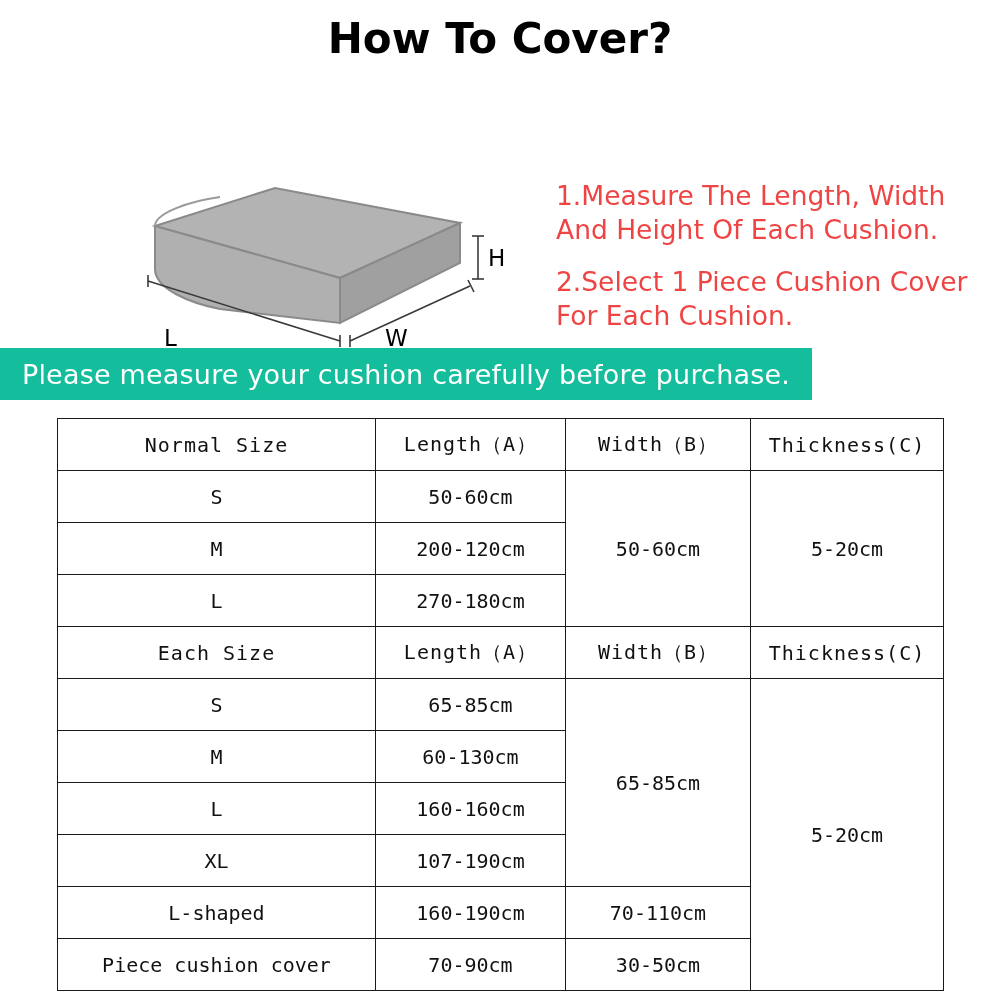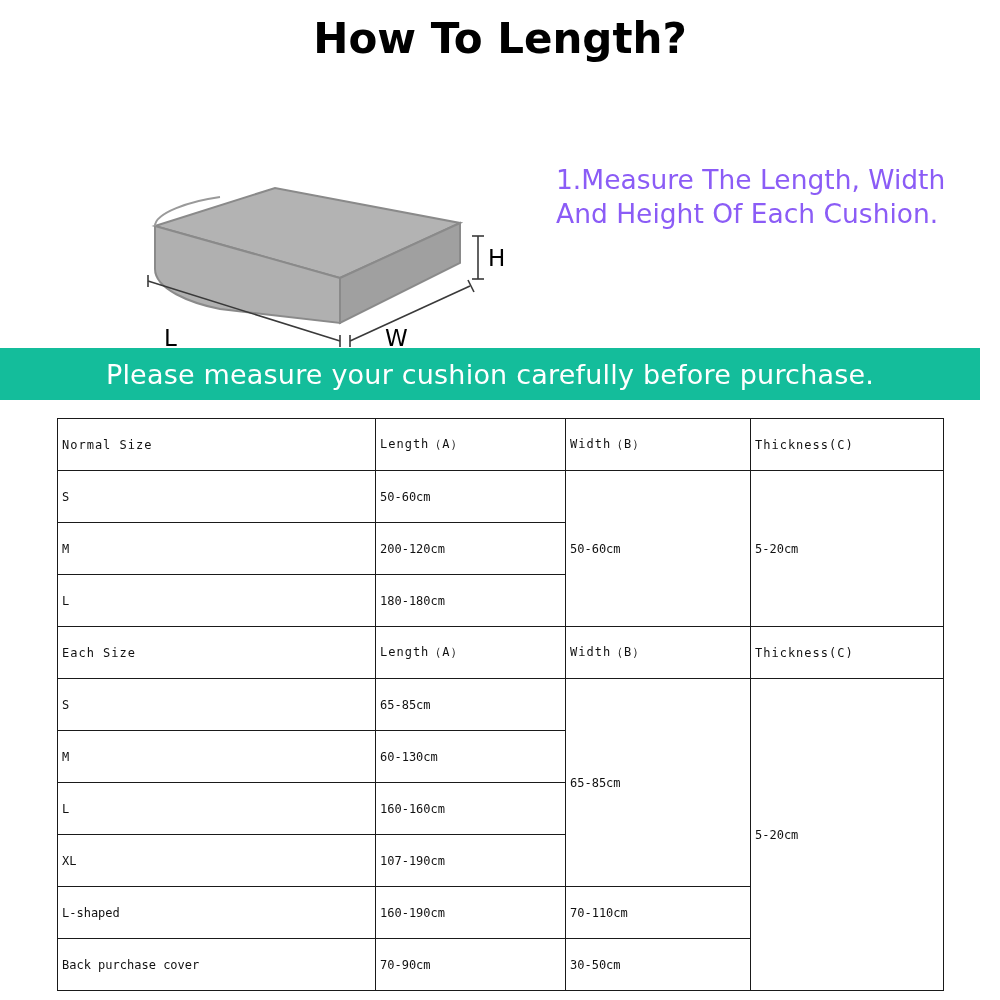--- a/index.html
+++ b/index.html
@@ -35,33 +35,33 @@
     height: 220px;
   }
 
   .instructions {
     position: absolute;
     left: 556px;
     top: 100px;
     width: 440px;
   }
   .instructions p {
-    margin: 0 0 18px 0;
+    margin: 16px 0 18px 0;
     font-size: 26.5px;
     line-height: 1.28;
-    color: #8b5cf6;
+    color: #ef4444;
     font-family: "DejaVu Sans", sans-serif;
     font-weight: 400;
   }
 
   .banner {
     position: absolute;
     left: 0;
     top: 334px;
-    width: 980px;
+    width: 812px;
     height: 52px;
     background: #14bd9b;
     display: flex;
     align-items: center;
     justify-content: center;
   }
   .banner span {
     color: #ffffff;
     font-size: 27px;
     font-family: "DejaVu Sans", sans-serif;
@@ -74,24 +74,24 @@
     top: 404px;
     width: 886px;
   }
   table.size-table {
     border-collapse: collapse;
     width: 886px;
     table-layout: fixed;
   }
   table.size-table td {
     border: 1px solid #1a1a1a;
-    text-align: left;
+    text-align: center;
     vertical-align: middle;
     font-family: "DejaVu Sans Mono", monospace;
-    font-size: 12px;
+    font-size: 20px;
     color: #111;
     height: 52px;
     padding: 12px 4px;
   }
   td.hdr {
     color: #ff0000;
     font-size: 20.5px;
     height: 66px;
     letter-spacing: 1px;
   }
@@ -104,21 +104,21 @@
     font-family: "DejaVu Sans", sans-serif;
     font-size: 23px;
     fill: #000;
   }
 </style>
 </head>
 <body>
 
 <div class="page">
 
-  <div class="title">How To Length?</div>
+  <div class="title">How To Cover?</div>
 
   <div class="top-area">
 
     <div class="cushion-figure">
       <svg width="470" height="220" viewBox="0 0 470 220">
 
         <path d="M95,75 L215,37 L400,72 L280,127 Z" fill="#b3b3b3" stroke="#8a8a8a" stroke-width="2"></path>
 
         <path d="M95,75 L95,118 C95,138 130,152 160,158 L280,172 L280,127 Z" fill="#b0b0b0" stroke="#8a8a8a" stroke-width="2"></path>
 
@@ -138,20 +138,21 @@
 
         <line x1="418" y1="85" x2="418" y2="128" stroke="#3a3a3a" stroke-width="1.6"></line>
         <line x1="412" y1="85" x2="424" y2="85" stroke="#3a3a3a" stroke-width="1.6"></line>
         <line x1="412" y1="128" x2="424" y2="128" stroke="#3a3a3a" stroke-width="1.6"></line>
         <text class="fig-label" x="428" y="115">H</text>
       </svg>
     </div>
 
     <div class="instructions">
       <p>1.Measure The Length, Width And Height Of Each Cushion.</p>
+      <p>2.Select 1 Piece Cushion Cover For Each Cushion.</p>
     </div>
   </div>
 
   <div class="banner">
     <span>Please measure your cushion carefully before purchase.</span>
   </div>
 
   <div class="table-wrap">
     <table class="size-table">
       <colgroup>
@@ -172,21 +173,21 @@
           <td>50-60cm</td>
           <td rowspan="3">50-60cm</td>
           <td rowspan="3">5-20cm</td>
         </tr>
         <tr>
           <td>M</td>
           <td>200-120cm</td>
         </tr>
         <tr>
           <td>L</td>
-          <td>180-180cm</td>
+          <td>270-180cm</td>
         </tr>
 
         <tr>
           <td class="hdr">Each Size</td>
           <td class="hdr">Length（A）</td>
           <td class="hdr">Width（B）</td>
           <td class="hdr">Thickness(C)</td>
         </tr>
         <tr>
           <td>S</td>
@@ -205,21 +206,21 @@
         <tr>
           <td>XL</td>
           <td>107-190cm</td>
         </tr>
         <tr>
           <td>L-shaped</td>
           <td>160-190cm</td>
           <td>70-110cm</td>
         </tr>
         <tr>
-          <td>Back purchase cover</td>
+          <td>Piece cushion cover</td>
           <td>70-90cm</td>
           <td>30-50cm</td>
         </tr>
       </tbody>
     </table>
   </div>
 
 </div>
 
 </body></html>

